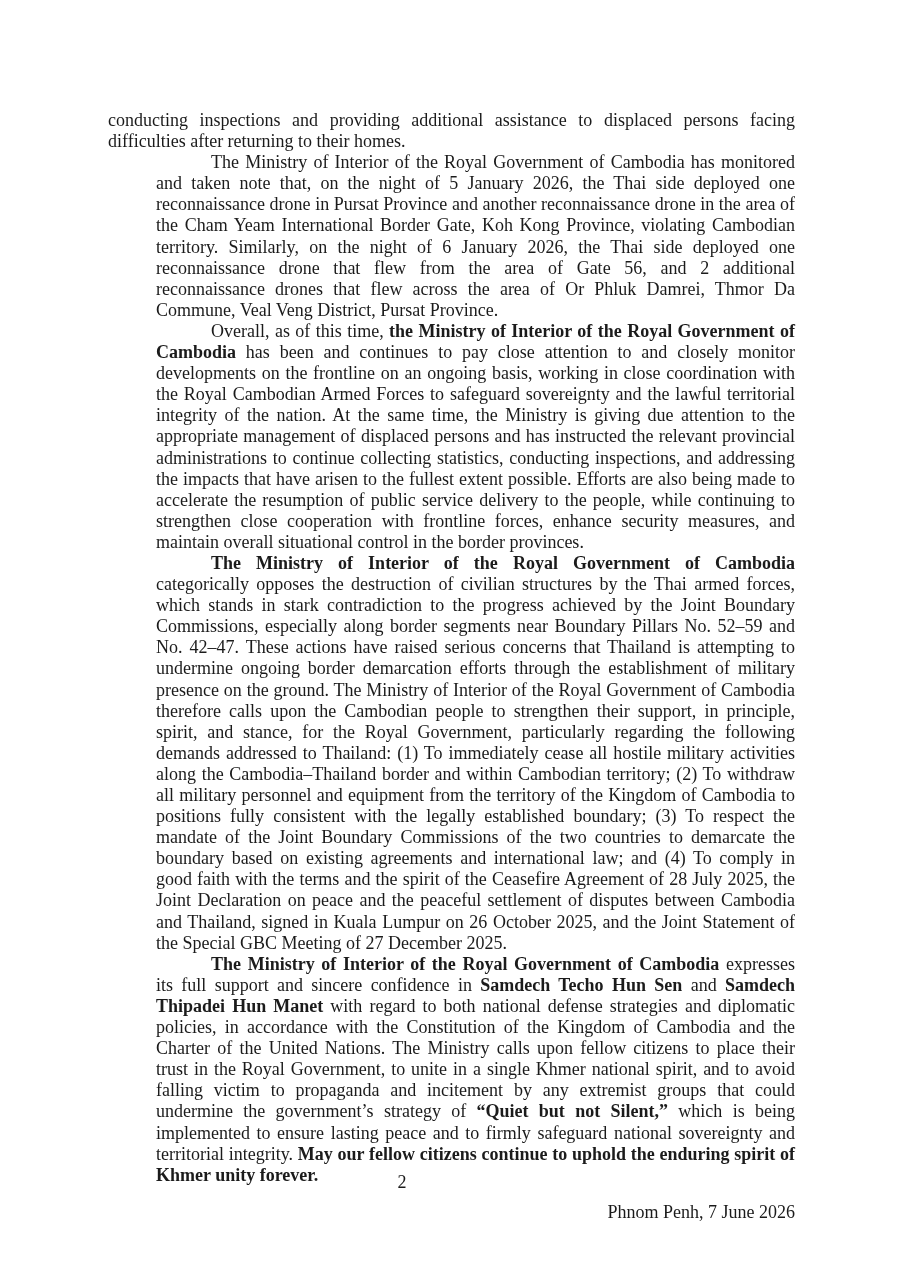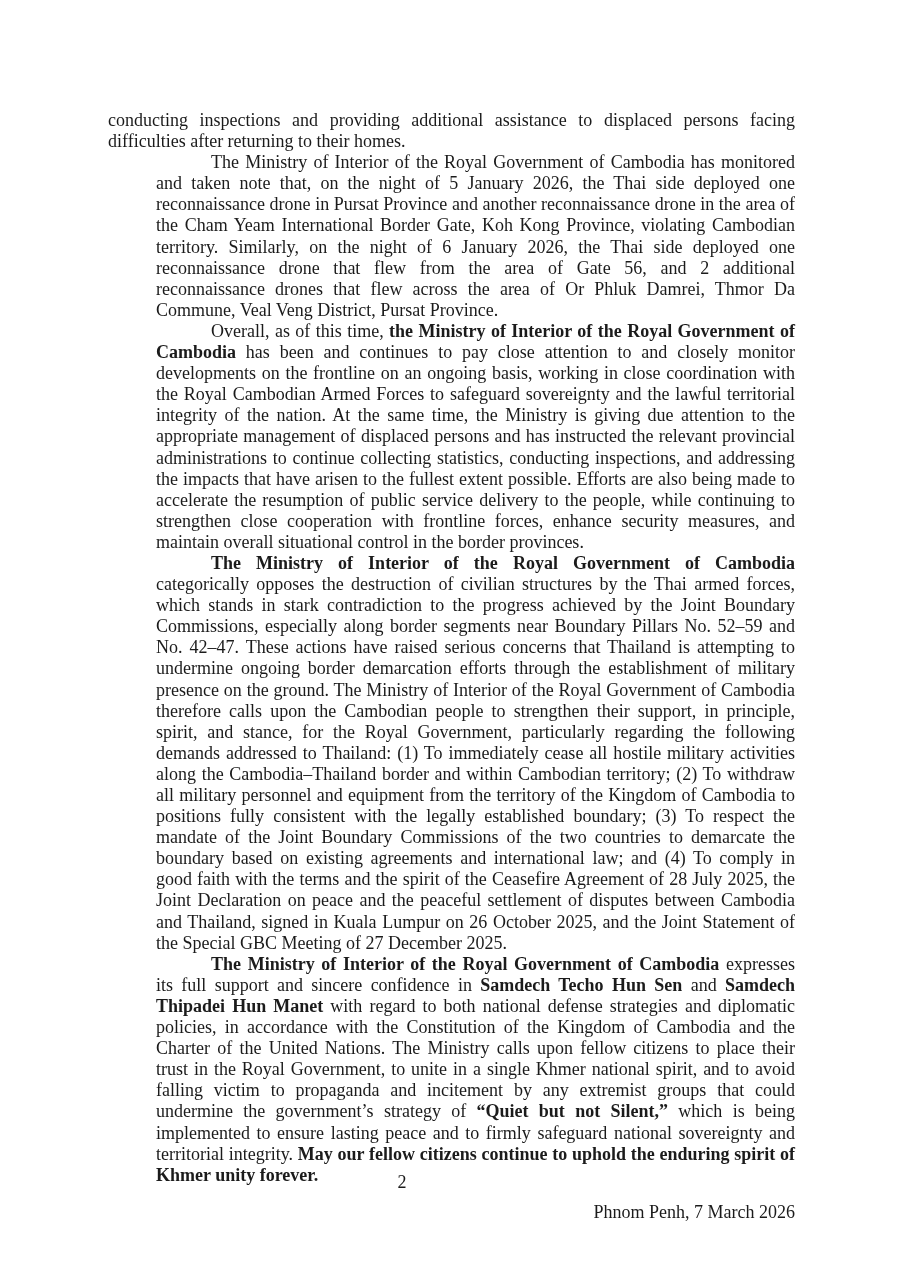--- a/index.html
+++ b/index.html
@@ -57,16 +57,16 @@
 </head>
 <body>
 
 <div class="page">
   <div class="content">
     <p class="para"><span>conducting inspections and providing additional assistance to displaced persons facing difficulties after returning to their homes.</span></p>
     <p class="para indent"><span>The Ministry of Interior of the Royal Government of Cambodia has monitored and taken note that, on the night of 5 January 2026, the Thai side deployed one reconnaissance drone in Pursat Province and another reconnaissance drone in the area of the Cham Yeam International Border Gate, Koh Kong Province, violating Cambodian territory. Similarly, on the night of 6 January 2026, the Thai side deployed one reconnaissance drone that flew from the area of Gate 56, and 2 additional reconnaissance drones that flew across the area of Or Phluk Damrei, Thmor Da Commune, Veal Veng District, Pursat Province.</span></p>
     <p class="para indent"><span>Overall, as of this time, </span><b>the Ministry of Interior of the Royal Government of Cambodia</b><span> has been and continues to pay close attention to and closely monitor developments on the frontline on an ongoing basis, working in close coordination with the Royal Cambodian Armed Forces to safeguard sovereignty and the lawful territorial integrity of the nation. At the same time, the Ministry is giving due attention to the appropriate management of displaced persons and has instructed the relevant provincial administrations to continue collecting statistics, conducting inspections, and addressing the impacts that have arisen to the fullest extent possible. Efforts are also being made to accelerate the resumption of public service delivery to the people, while continuing to strengthen close cooperation with frontline forces, enhance security measures, and maintain overall situational control in the border provinces.</span></p>
     <p class="para indent"><b>The Ministry of Interior of the Royal Government of Cambodia</b><span> categorically opposes the destruction of civilian structures by the Thai armed forces, which stands in stark contradiction to the progress achieved by the Joint Boundary Commissions, especially along border segments near Boundary Pillars No. 52–59 and No. 42–47. These actions have raised serious concerns that Thailand is attempting to undermine ongoing border demarcation efforts through the establishment of military presence on the ground. The Ministry of Interior of the Royal Government of Cambodia therefore calls upon the Cambodian people to strengthen their support, in principle, spirit, and stance, for the Royal Government, particularly regarding the following demands addressed to Thailand: (1) To immediately cease all hostile military activities along the Cambodia–Thailand border and within Cambodian territory; (2) To withdraw all military personnel and equipment from the territory of the Kingdom of Cambodia to positions fully consistent with the legally established boundary; (3) To respect the mandate of the Joint Boundary Commissions of the two countries to demarcate the boundary based on existing agreements and international law; and (4) To comply in good faith with the terms and the spirit of the Ceasefire Agreement of 28 July 2025, the Joint Declaration on peace and the peaceful settlement of disputes between Cambodia and Thailand, signed in Kuala Lumpur on 26 October 2025, and the Joint Statement of the Special GBC Meeting of 27 December 2025.</span></p>
     <p class="para indent"><b>The Ministry of Interior of the Royal Government of Cambodia</b><span> expresses its full support and sincere confidence in </span><b>Samdech Techo Hun Sen</b><span> and </span><b>Samdech Thipadei Hun Manet</b><span> with regard to both national defense strategies and diplomatic policies, in accordance with the Constitution of the Kingdom of Cambodia and the Charter of the United Nations. The Ministry calls upon fellow citizens to place their trust in the Royal Government, to unite in a single Khmer national spirit, and to avoid falling victim to propaganda and incitement by any extremist groups that could undermine the government’s strategy of </span><b>“Quiet but not Silent,”</b><span> which is being implemented to ensure lasting peace and to firmly safeguard national sovereignty and territorial integrity. </span><b>May our fellow citizens continue to uphold the enduring spirit of Khmer unity forever.</b></p>
-    <p class="dateline">Phnom Penh, 7 March 2026</p>
+    <p class="dateline">Phnom Penh, 7 June 2026</p>
   </div>
   <div class="page-number">2</div>
 </div>
 
 </body></html>

